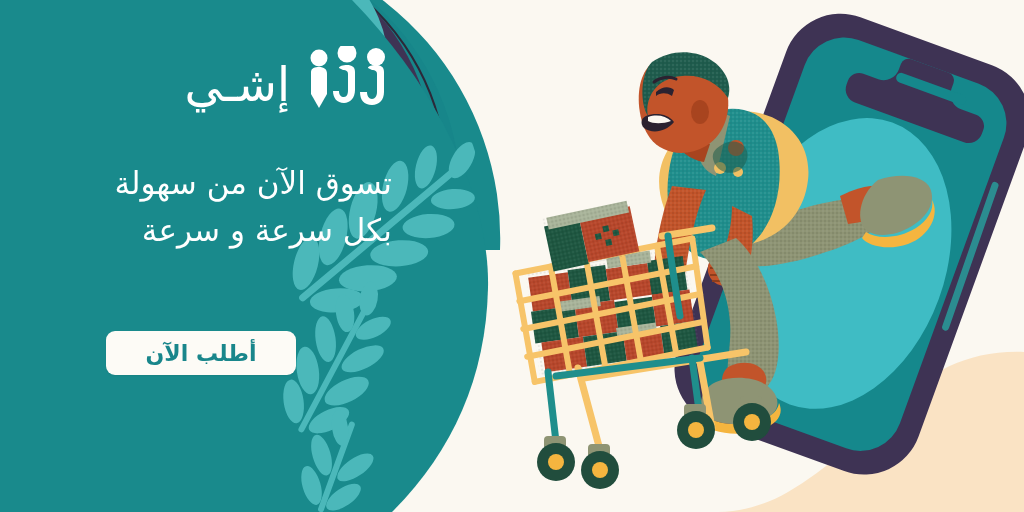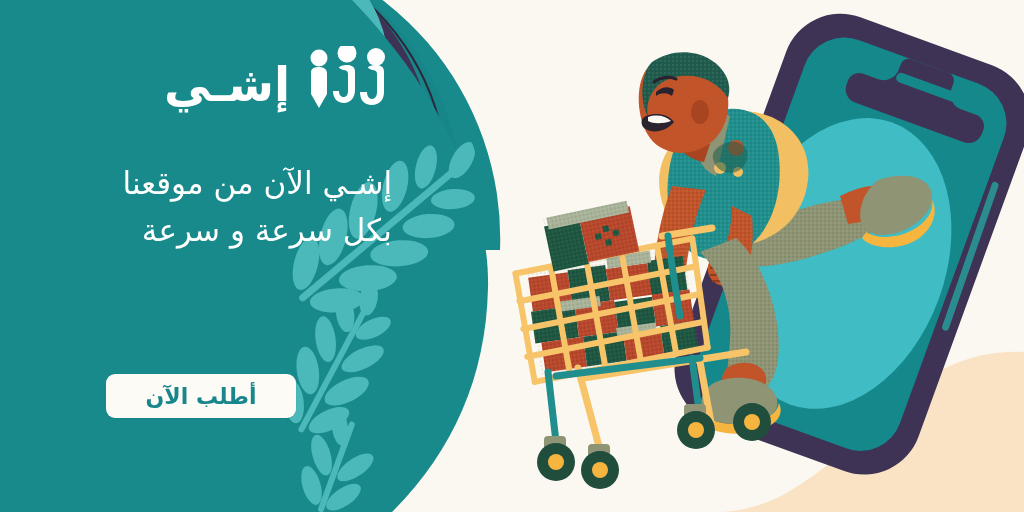--- a/index.html
+++ b/index.html
@@ -34,21 +34,21 @@
     right: 24px;
     top: 46px;
     display: flex;
     align-items: flex-end;
     gap: 10px;
     pointer-events: auto;
   }
   #logo-word {
     color: #FFFFFF;
     font-size: 47px;
-    font-weight: 700;
+    font-weight: 400;
     line-height: 1;
     letter-spacing: 0px;
     direction: rtl;
     white-space: nowrap;
     transform: translateY(-2px);
   }
   #logo-mark {
     width: 96px;
     height: 64px;
     display: block;
@@ -79,21 +79,20 @@
     align-items: center;
     justify-content: center;
     color: #19868B;
     font-size: 22px;
     font-weight: 700;
     direction: rtl;
     pointer-events: auto;
     cursor: pointer;
     box-shadow: 0 1px 2px rgba(0,0,0,0.06);
     user-select: none;
-    margin-top: 43px;
   }
 </style>
 </head>
 <body>
 
 <div id="banner">
 
   <svg class="layer" viewBox="0 0 1024 512" width="1024" height="512" xmlns="http://www.w3.org/2000/svg">
     <defs>
       <clipPath id="clipPanel">
@@ -388,21 +387,21 @@
         <circle cx="19" cy="12" r="8.5" fill="#FFFFFF"></circle>
         <circle cx="47" cy="7" r="9.5" fill="#FFFFFF"></circle>
         <circle cx="76" cy="11" r="9" fill="#FFFFFF"></circle>
         <path d="M11,26 C11,22 15,21 19,21 C24,21 27,23 27,28 L27,48 L19,62 L11,48 Z" fill="#FFFFFF"></path>
         <path d="M39,22 C39,20 43,19 47,19 C52,19 55,21 55,26 L55,44 C55,52 50,57 44,57 C37,57 33,52 33,45 L39,45 C39,49 41,51 44,51 C47,51 48,48 48,44 L48,28 C48,25 46,24 43,24 Z" fill="#FFFFFF"></path>
         <path d="M68,22 C68,20 72,19 76,19 C81,19 84,21 84,26 L84,46 C84,54 79,59 72,59 C64,59 60,54 60,46 L67,46 C67,50 69,53 72,53 C75,53 77,50 77,46 L77,28 C77,25 75,24 72,24 Z" fill="#FFFFFF"></path>
       </svg>
     </div>
 
     <div id="headline">
-      <span class="hl-line">إشـي الآن من موقعنا</span>
+      <span class="hl-line">تسوق الآن من سهولة</span>
       <span class="hl-line">بكل سرعة و سرعة</span>
     </div>
 
     <div id="cta-button">
       <span>أطلب الآن</span>
     </div>
   </div>
 
 </div>
 

